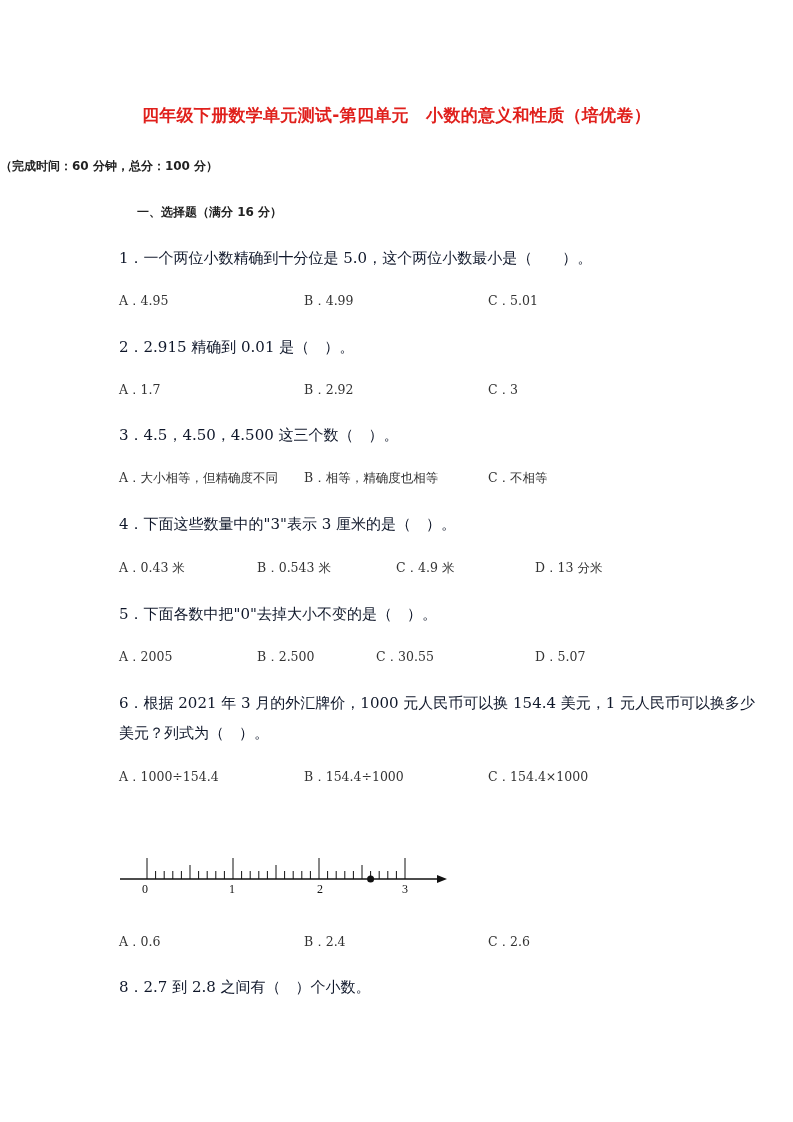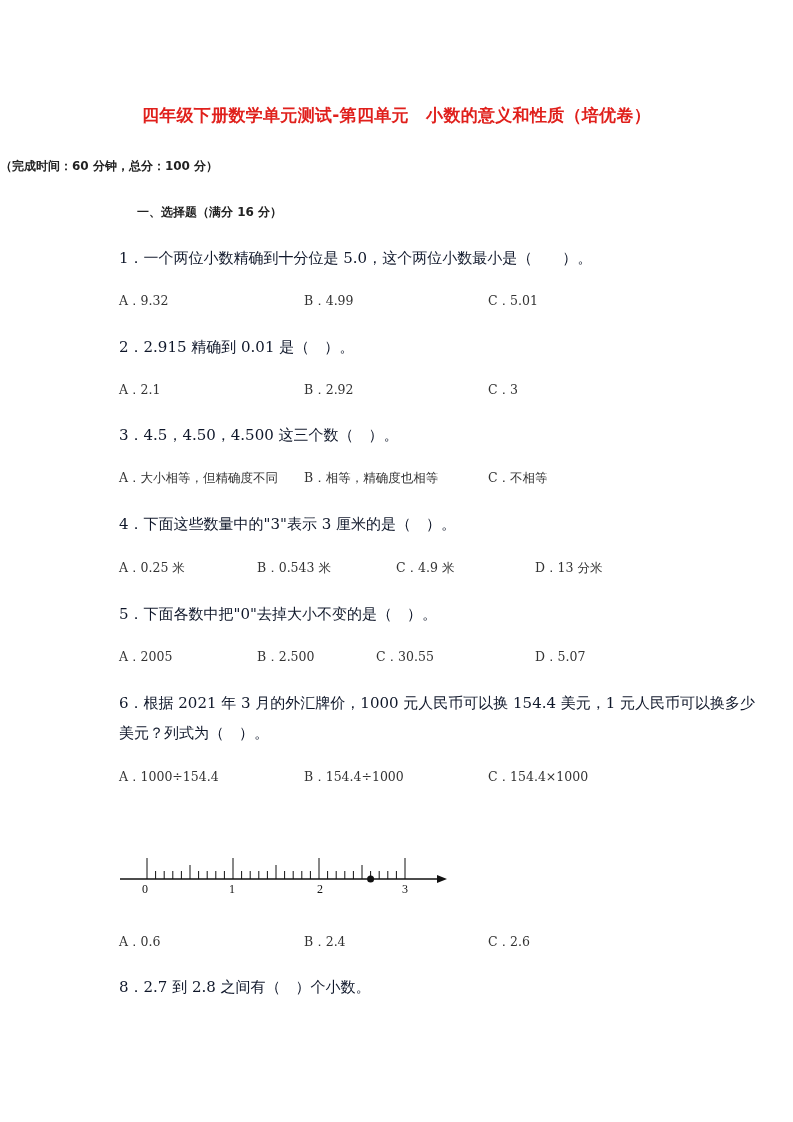--- a/index.html
+++ b/index.html
@@ -22,36 +22,36 @@
 </head>
 <body>
 
 <div class="page">
 
   <div class="title">四年级下册数学单元测试-第四单元　小数的意义和性质（培优卷）</div>
   <div class="subtitle">（完成时间：60 分钟，总分：100 分）</div>
   <div class="section">一、选择题（满分 16 分）</div>
 
   <div class="q" style="top:249px">1．一个两位小数精确到十分位是 5.0，这个两位小数最小是（　　）。</div>
-  <div class="opt" style="left:119px;top:293px">A．9.32</div>
+  <div class="opt" style="left:119px;top:293px">A．4.95</div>
   <div class="opt" style="left:304px;top:293px">B．4.99</div>
   <div class="opt" style="left:488px;top:293px">C．5.01</div>
 
   <div class="q" style="top:338px">2．2.915 精确到 0.01 是（　）。</div>
-  <div class="opt" style="left:119px;top:382px">A．2.1</div>
+  <div class="opt" style="left:119px;top:382px">A．1.7</div>
   <div class="opt" style="left:304px;top:382px">B．2.92</div>
   <div class="opt" style="left:488px;top:382px">C．3</div>
 
   <div class="q" style="top:426px">3．4.5，4.50，4.500 这三个数（　）。</div>
   <div class="opt" style="left:119px;top:470px">A．大小相等，但精确度不同</div>
   <div class="opt" style="left:304px;top:470px">B．相等，精确度也相等</div>
   <div class="opt" style="left:488px;top:470px">C．不相等</div>
 
   <div class="q" style="top:515px">4．下面这些数量中的"3"表示 3 厘米的是（　）。</div>
-  <div class="opt" style="left:119px;top:560px">A．0.25 米</div>
+  <div class="opt" style="left:119px;top:560px">A．0.43 米</div>
   <div class="opt" style="left:257px;top:560px">B．0.543 米</div>
   <div class="opt" style="left:396px;top:560px">C．4.9 米</div>
   <div class="opt" style="left:535px;top:560px">D．13 分米</div>
 
   <div class="q" style="top:605px">5．下面各数中把"0"去掉大小不变的是（　）。</div>
   <div class="opt" style="left:119px;top:649px">A．2005</div>
   <div class="opt" style="left:257px;top:649px">B．2.500</div>
   <div class="opt" style="left:376px;top:649px">C．30.55</div>
   <div class="opt" style="left:535px;top:649px">D．5.07</div>
 

